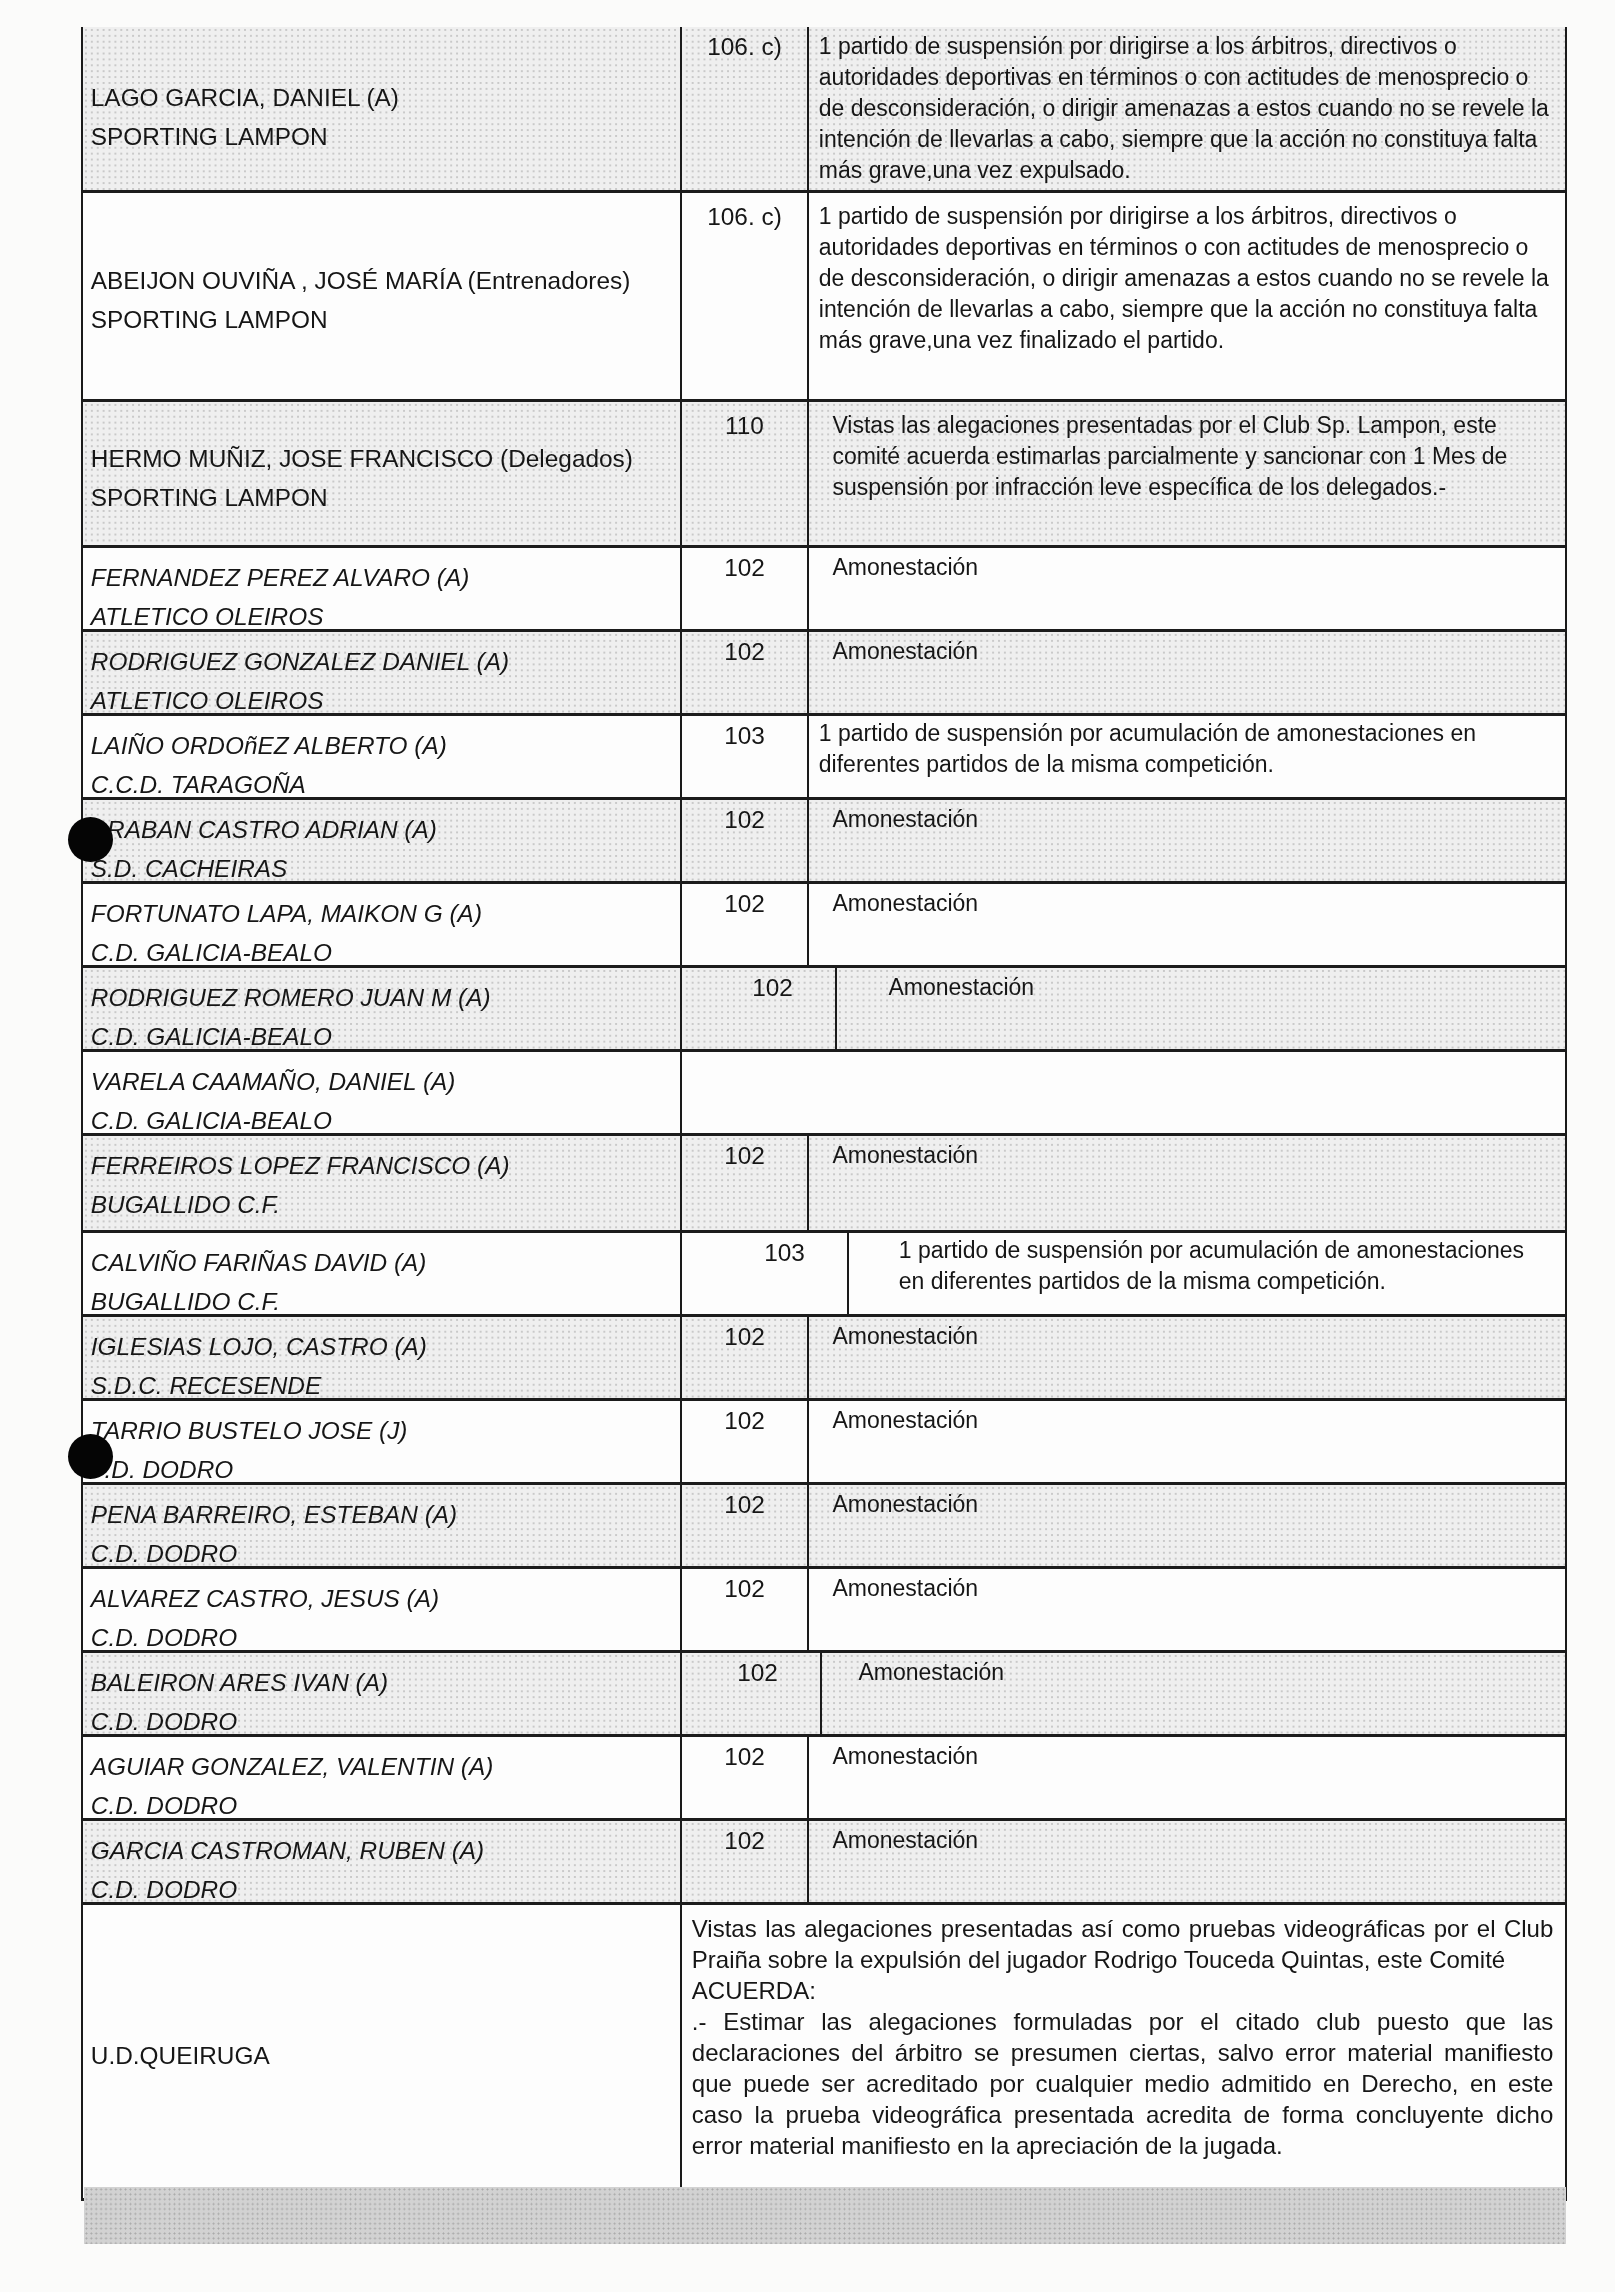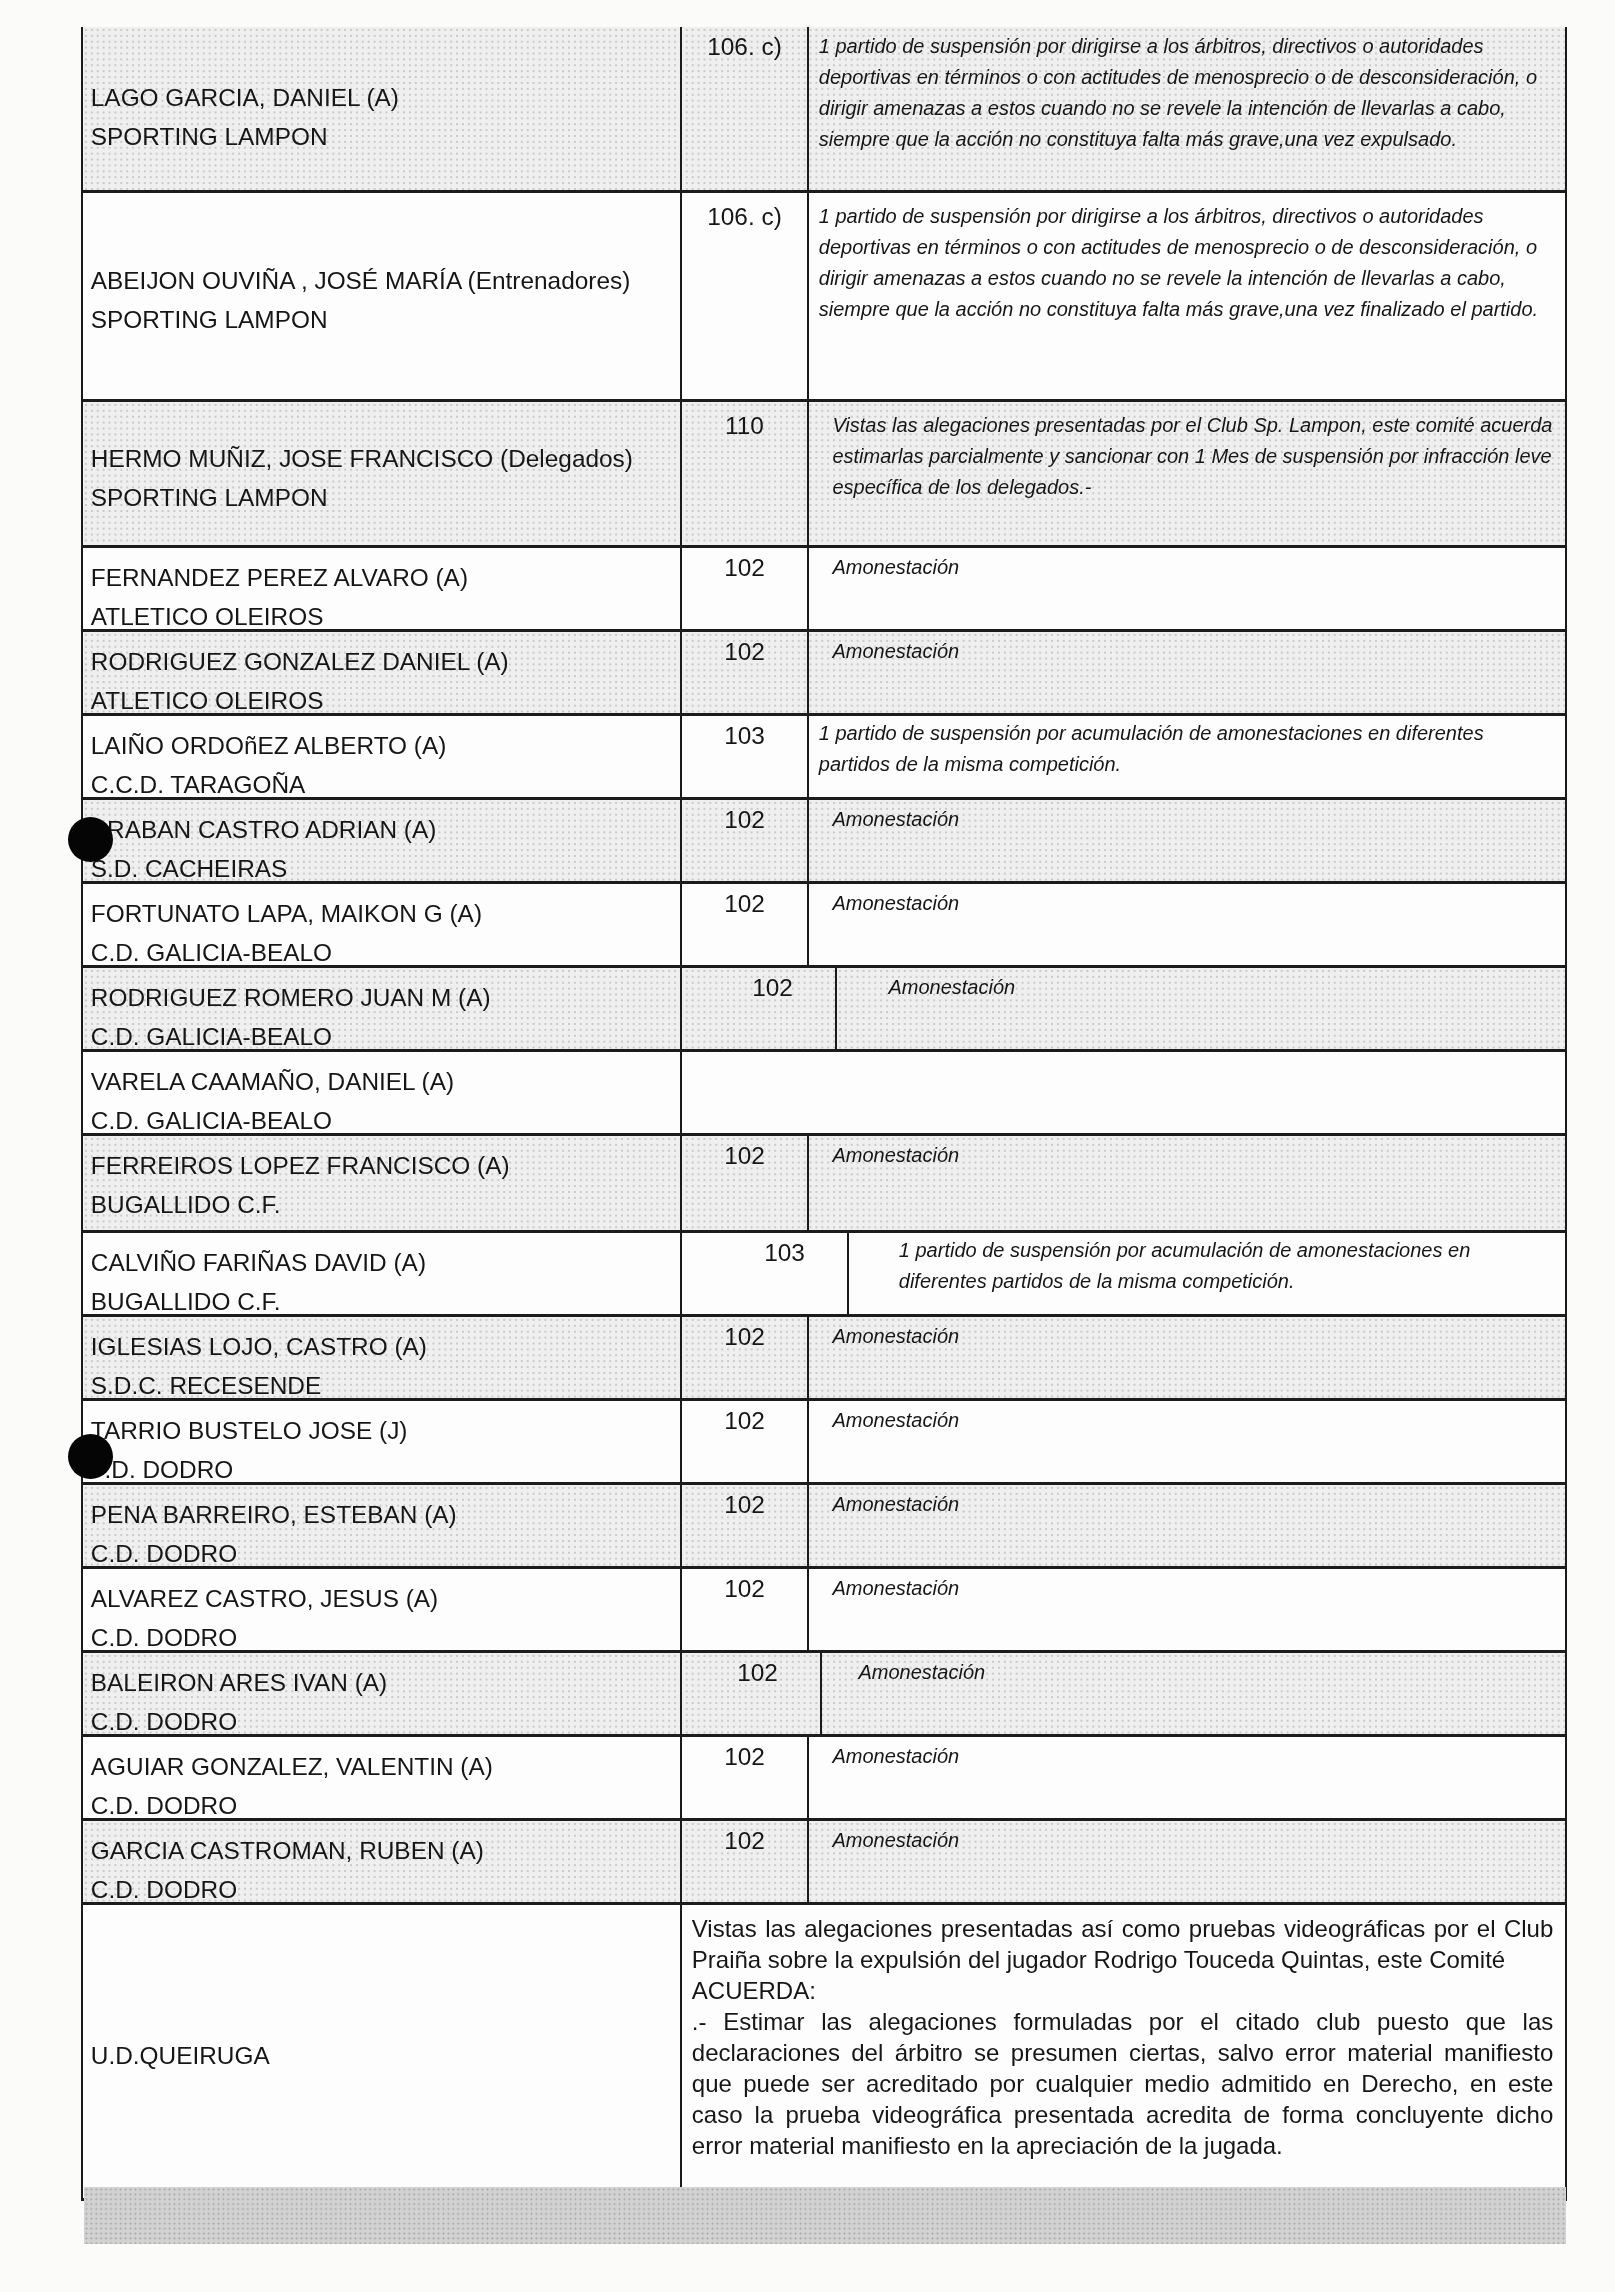--- a/index.html
+++ b/index.html
@@ -19,24 +19,24 @@
     box-sizing:border-box;
   }
   .row.shaded {
     background-color:#efefef;
     background-image:radial-gradient(#c9c9c9 0.8px, transparent 1px);
     background-size:5.9px 5.9px;
   }
   .row.plain { background:#fdfdfd; }
   .c-name { width:599px; box-sizing:border-box; padding:0 7.8px; border-right:2.9px solid #1a1a1a; font-size:24.4px; line-height:31px; }
   .c-art { width:127px; box-sizing:border-box; border-right:2.9px solid #1a1a1a; text-align:center; font-size:24.4px; line-height:31px; padding-top:3.9px; }
-  .c-desc { flex:1; box-sizing:border-box; padding:3.9px 11.7px 3.9px 9.8px; font-size:20px; line-height:31px;font-style:italic; }
+  .c-desc { flex:1; box-sizing:border-box; padding:3.9px 11.7px 3.9px 9.8px; font-size:23px; line-height:31px; }
   .c-desc.indent { padding-left:23.4px; }
   .name-center { display:flex; flex-direction:column; justify-content:center; }
-  .name-top { padding-top:5.9px; }
+  .name-top { padding-top:5.9px;font-style:italic; }
   .name-line { display:block; white-space:nowrap;margin-top:8px; }
   .c-merged { flex:1; box-sizing:border-box; padding:7.8px 11.7px 7.8px 9.8px; font-size:24px; line-height:31px; text-align:justify; }
   .c-merged p { margin:0; }
   .band {
     position:absolute; left:84px; top:2187px; width:1482px; height:57px;
     background-color:#d2d2d2;
     background-image:radial-gradient(#a9a9a9 0.9px, transparent 1.1px);
     background-size:4.9px 4.9px;
   }
   .hole { position:absolute; width:45px; height:45px; border-radius:50%; background:#050505; }

